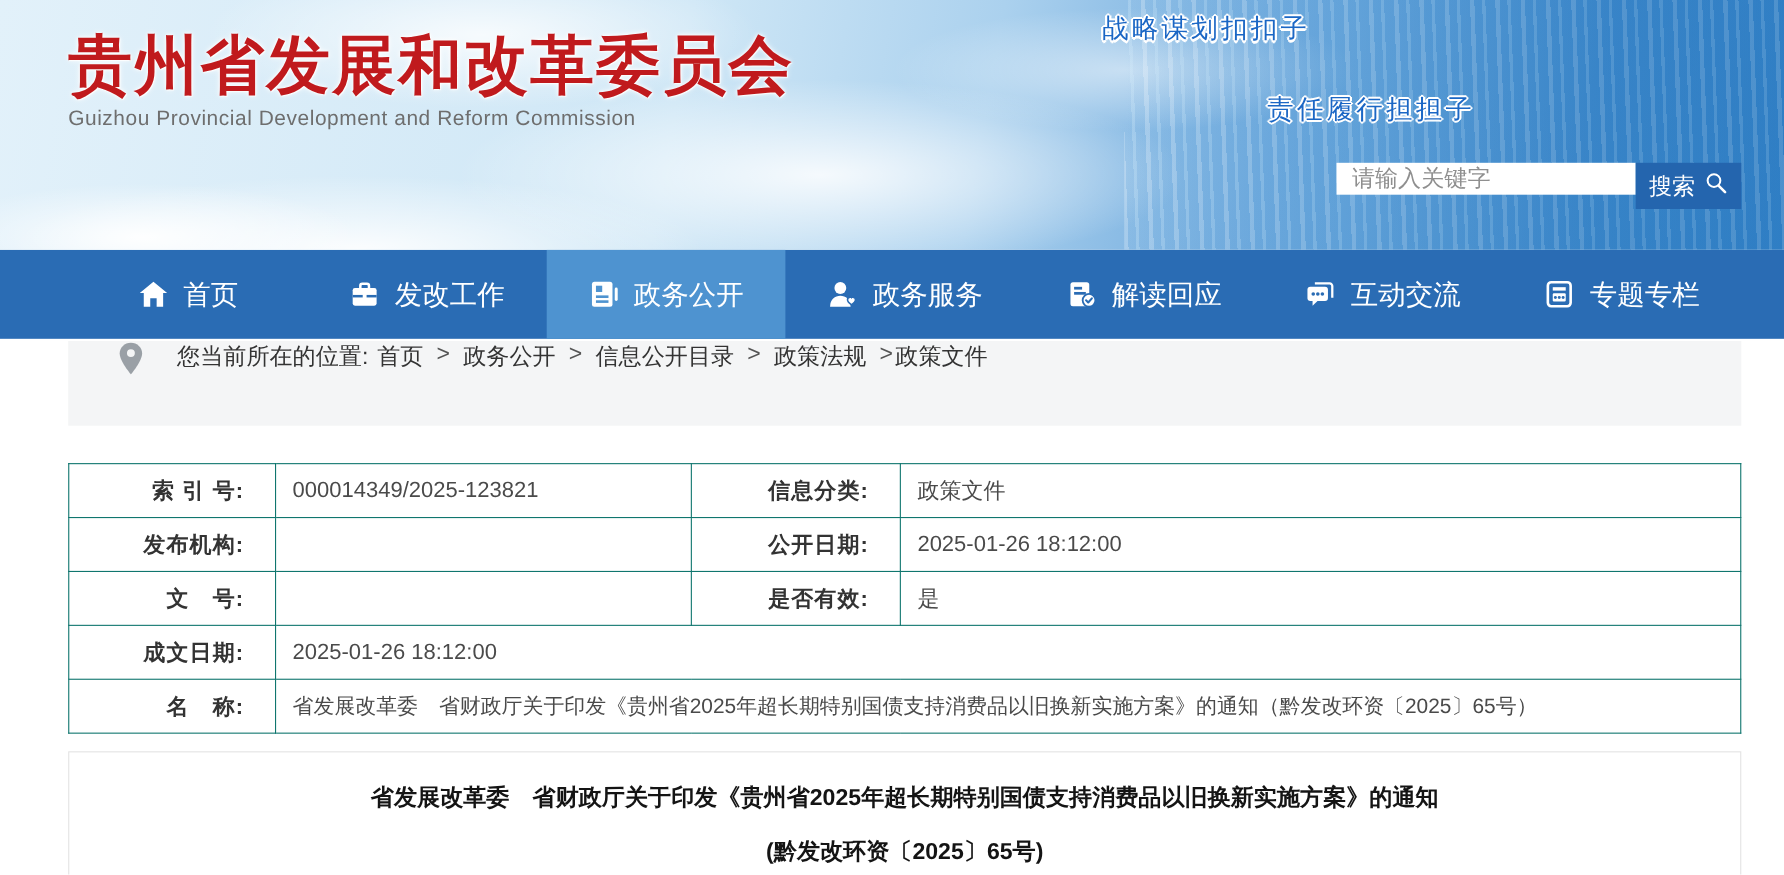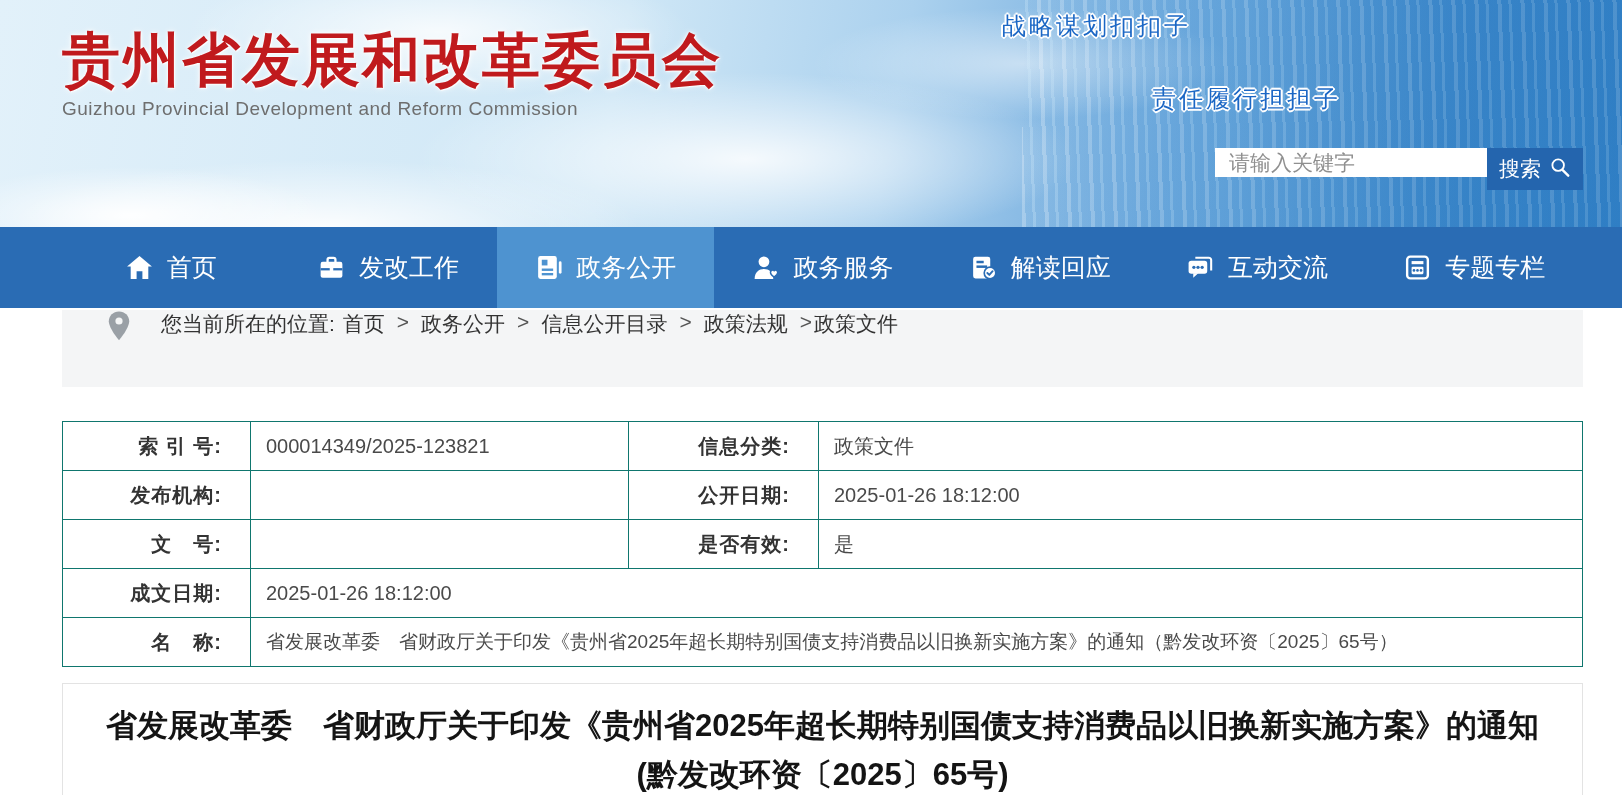--- a/index.html
+++ b/index.html
@@ -82,21 +82,21 @@
   .info-table td { border:1px solid #0f766e; height:49px; padding:0; background:#fff; }
   .info-table td.lbl { text-align:right; padding-right:28px; font-weight:bold; color:#333; letter-spacing:1px; }
   .info-table td.val { padding-left:15px; color:#4a4a4a; overflow:hidden; white-space:nowrap; }
   .info-table td.val-name { font-size:19px; }
 
   
   .article-box {
     margin:16px 0 0 62px; width:1521px; height:130px; border:1px solid #e3e3e3;
     background:#fff; text-align:center; padding-top:17px;
   }
-  .article-title { font-size:31px; font-weight:bold; color:#141414; line-height:49px; margin:0; }
+  .article-title { font-size:21px; font-weight:bold; color:#141414; line-height:49px; margin:0; }
 </style>
 </head>
 <body>
 
 <div class="header">
   <div class="site-logo">
     <div class="site-title">贵州省发展和改革委员会</div>
     <div class="site-subtitle">Guizhou Provincial Development and Reform Commission</div>
   </div>
 

